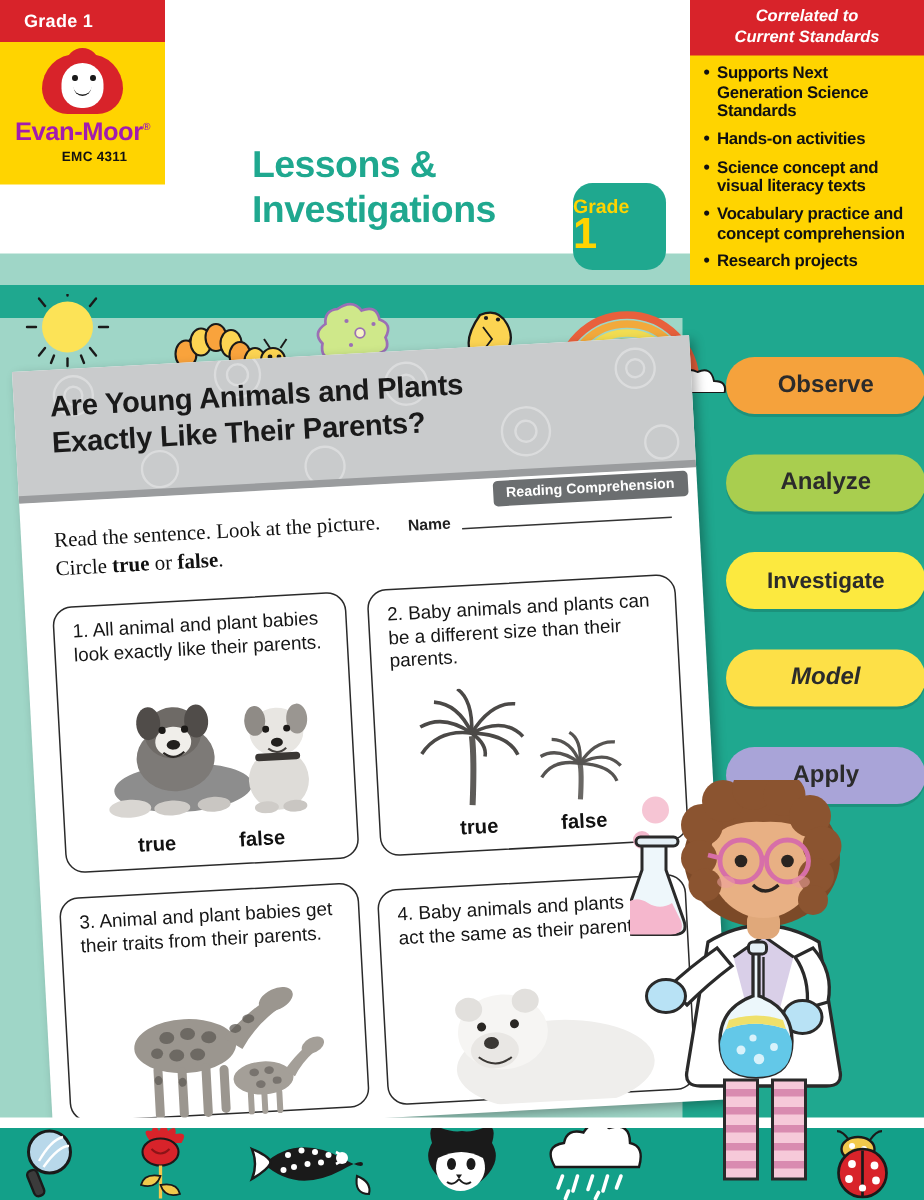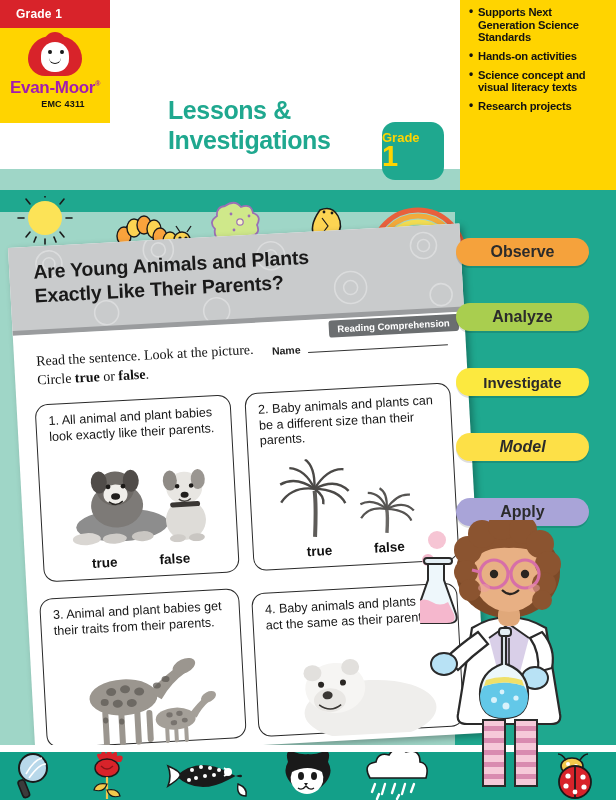--- a/index.html
+++ b/index.html
@@ -242,22 +242,22 @@
   .qtext .body { display: inline; }
   .tf-row {
     position: absolute; bottom: 8px; left: 0; width: 100%;
     display: flex; justify-content: center; gap: 42px;
     font-size: 13.5px; font-weight: bold; color: #111;
   }
   .photo { position: absolute; }
 
   
   .pill {
-    position: absolute; left: 456px;
-    width: 133px; height: 28px;
+    position: absolute; left: 484px;
+    width: 133px; height: 38px;
     border-radius: 19px;
     display: flex; align-items: center; justify-content: center;
     font-size: 16px; font-weight: bold; color: #2b2b2b;
     box-shadow: 0 2px 0 rgba(0,0,0,.13);
     z-index: 7;
   }
   .pill-0 { top: 238px; background: #f5a23c; }
   .pill-1 { top: 303px; background: #a9ce4f; }
   .pill-2 { top: 368px; background: #fce93f; font-size: 15px;}
   .pill-3 { top: 433px; background: #fde047; font-style: italic; }
@@ -749,23 +749,28 @@
     <div class="title-col">
       <div class="t-lessons">Lessons &amp;</div>
       <div class="t-invest">Investigations</div>
       <div class="grade-badge">
         <span class="gb-word">Grade</span>
         <span class="gb-num">1</span>
       </div>
     </div>
 
     <div class="right-col">
+      <div class="corr-band">
+        <span>Correlated to</span>
+        <span>Current Standards</span>
+      </div>
       <ul class="bullets">
         <li>Supports Next Generation Science Standards</li>
         <li>Hands-on activities</li>
         <li>Science concept and visual literacy texts</li>
+        <li>Vocabulary practice and concept comprehension</li>
         <li>Research projects</li>
       </ul>
     </div>
 
   </div>
 
 </div>
 
 </body></html>

